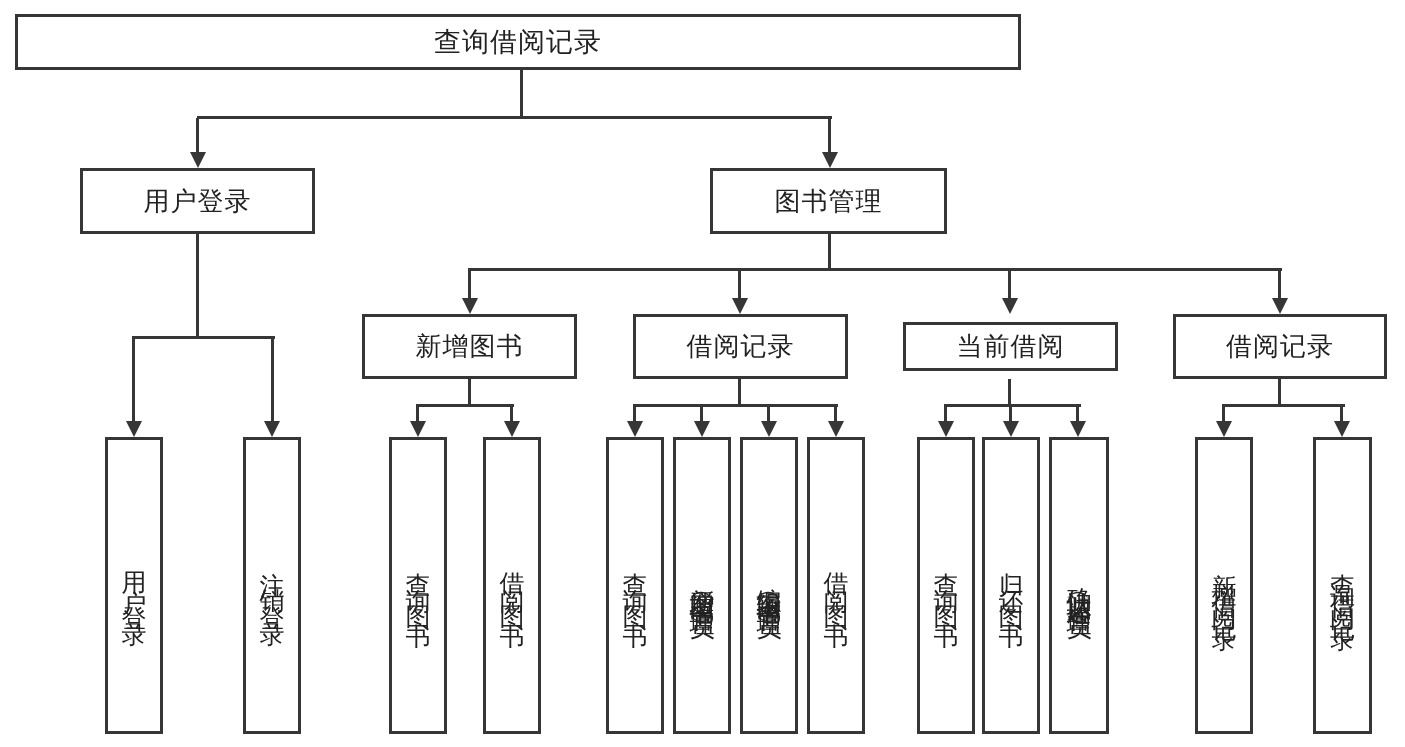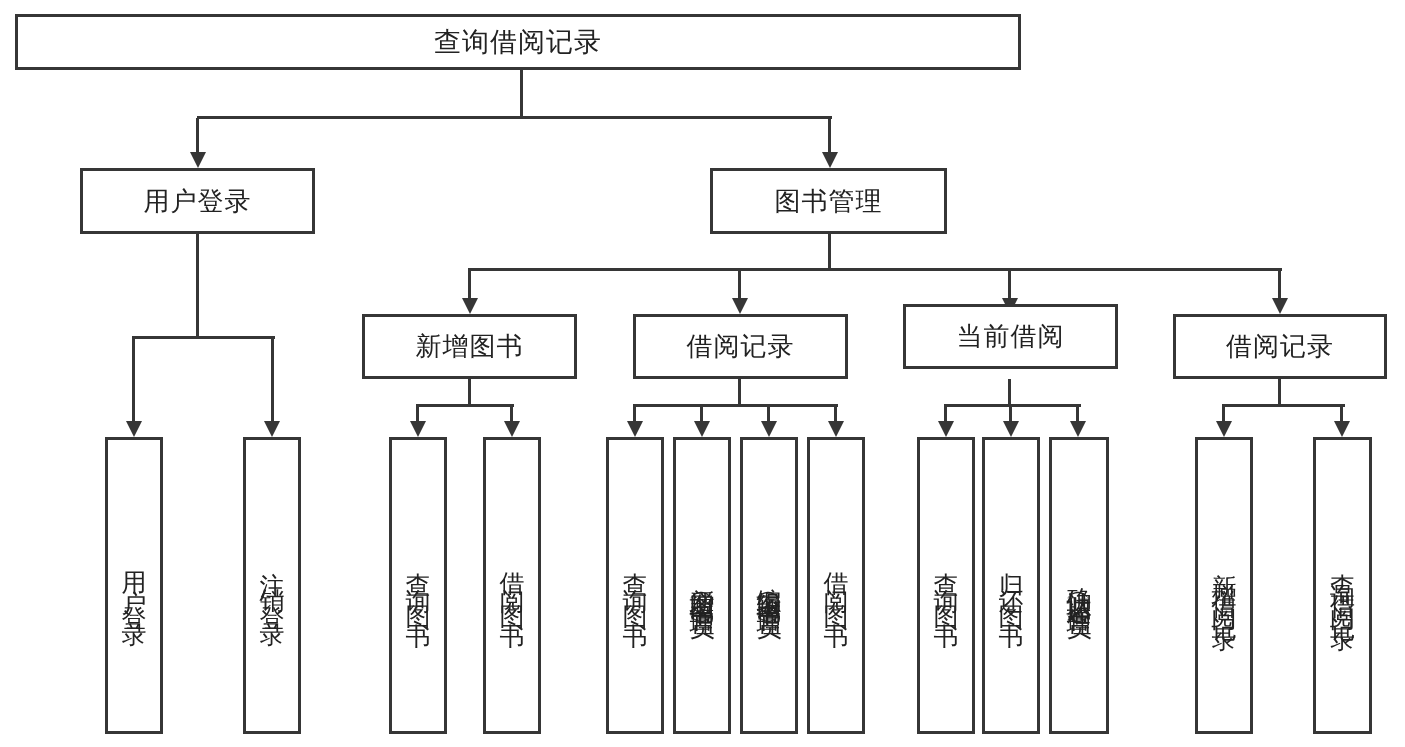--- a/index.html
+++ b/index.html
@@ -121,21 +121,21 @@
   <div class="arrow" style="left:1002px; top:298px;"></div>
   <div class="vline" style="left:1278px; top:270px; height:28px;"></div>
   <div class="arrow" style="left:1272px; top:298px;"></div>
 
   <div class="hnode" style="left:362px; top:314px; width:215px; height:65px;">
     <span>新增图书</span>
   </div>
   <div class="hnode" style="left:633px; top:314px; width:215px; height:65px;">
     <span>借阅记录</span>
   </div>
-  <div class="hnode" style="left:903px; top:304px; width:215px; height:65px;text-align:right;">
+  <div class="hnode" style="left:903px; top:322px; width:215px; height:49px;text-align:right;">
     <span>当前借阅</span>
   </div>
   <div class="hnode" style="left:1173px; top:314px; width:214px; height:65px;">
     <span>借阅记录</span>
   </div>
 
   <div class="vline" style="left:468px; top:379px; height:27px;"></div>
   <div class="hline" style="left:416px; top:404px; width:98px;"></div>
   <div class="vline" style="left:416px; top:406px; height:16px;"></div>
   <div class="arrow" style="left:410px; top:421px;"></div>

